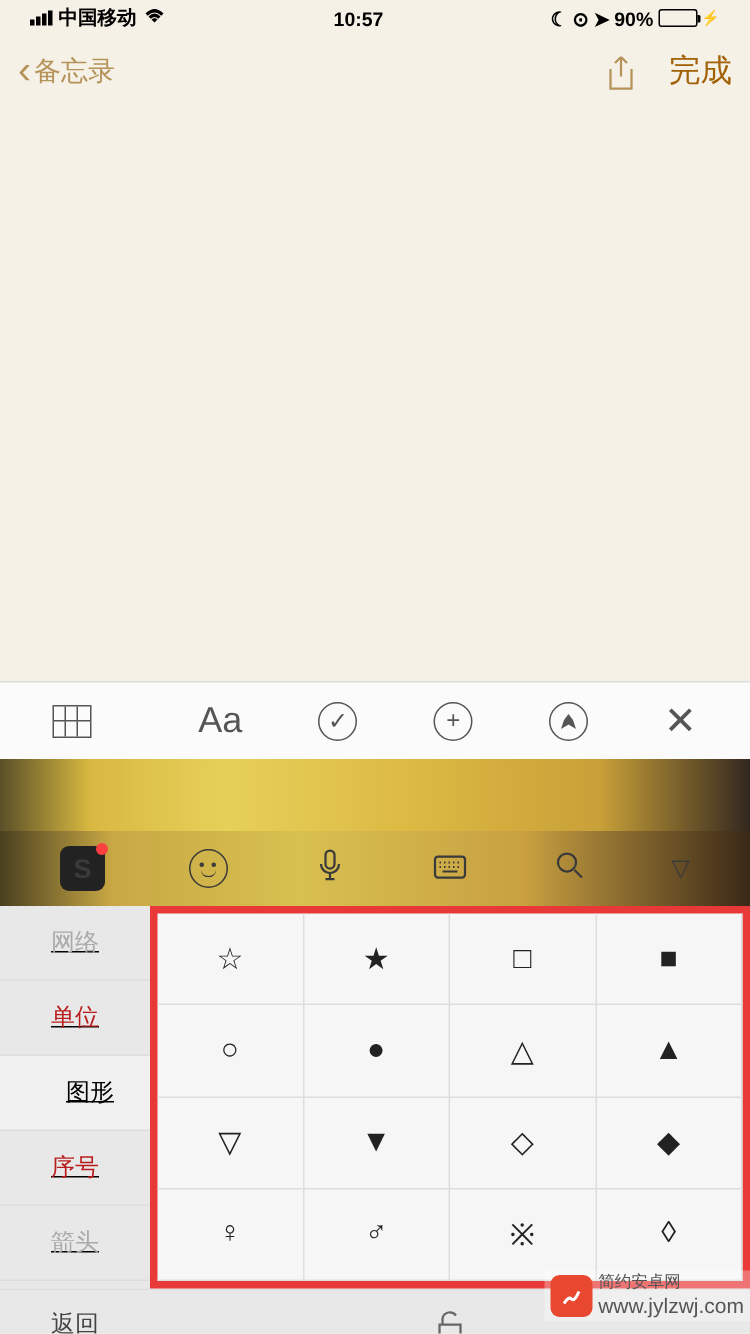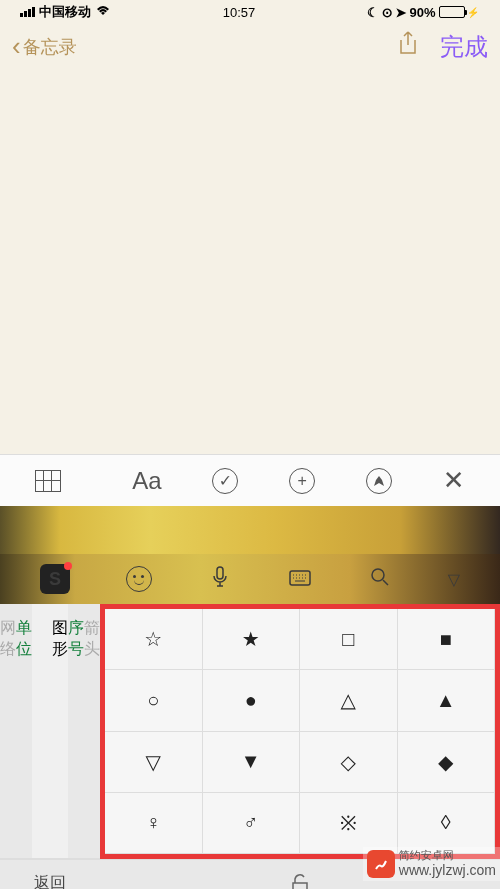--- a/index.html
+++ b/index.html
@@ -30,21 +30,21 @@
     .battery::after { content: ''; position: absolute; right: -3px; top: 3px; width: 2px; height: 5px; background: #000; border-radius: 0 1px 1px 0; }
     .battery-fill { width: 90%; height: 100%; background: #3ac030; border-radius: 1px; }
     .nav-bar {
       height: 45px;
       display: flex;
       justify-content: space-between;
       align-items: center;
       padding: 0 12px;
     }
     .nav-left { display: flex; align-items: center; color: #b5935a; font-size: 18px; }
-    .nav-right { display: flex; align-items: flex-start; gap: 22px; color: #8b5cf6; font-size: 24px; }
+    .nav-right { display: flex; align-items: flex-end; gap: 22px; color: #a16207; font-size: 21px; }
     .chevron-left { font-size: 26px; font-weight: 300; margin-right: 2px; }
     .share-icon { display: flex; flex-direction: column; align-items: center; }
     .note-body {
       height: 385px;
       background: #f5f1e6;
     }
     .format-toolbar {
       height: 52px;
       background: #fbfbfb;
       border-top: 1px solid #ddd;
@@ -82,26 +82,28 @@
     .mic-icon svg, .kb-icon svg, .search-kb svg { width: 24px; height: 24px; }
     .symbol-panel {
       height: 255px;
       display: flex;
       background: #f0f0f0;
     }
     .category-sidebar {
       width: 100px;
       background: #e8e8e8;
       display: flex;
+      flex-direction: column;
+      text-decoration: underline;
     }
     .cat-item {
       padding: 14px 0;
       text-align: center;
       font-size: 16px;
-      color: #15803d;
+      color: #b91c1c;
       border-bottom: 1px solid #ddd;
     }
     .cat-item.partial { color: #aaa; }
     .cat-item.active { color: #000; background: #f0f0f0; font-weight: 500; padding-left: 20px; }
     .symbol-grid-wrap {
       flex: 1;
       position: relative;
       border: 5px solid #e83838;
       background: #f6f6f6;
     }
@@ -165,21 +167,21 @@
         <span class="bar"></span>
         <span class="bar"></span>
       </span>
     <span>中国移动</span>
     <span>
       <svg width="16" height="12" viewBox="0 0 16 12">
           <path d="M8 10 L6 8 Q8 6 10 8 Z M4 6 Q8 2 12 6 L10.5 7.5 Q8 5 5.5 7.5 Z M2 4 Q8 -2 14 4 L12.5 5.5 Q8 1 3.5 5.5 Z" fill="#000"></path>
         </svg>
     </span>
   </div>
-  <span style="font-weight:400">10:57</span>
+  <span style="font-weight:700">10:57</span>
   <div class="status-right">
     <span>☾</span>
     <span>⊙</span>
     <span>➤</span>
     <span>90%</span>
     <span class="battery"><span class="battery-fill"></span></span>
     <span style="font-size:10px">⚡</span>
   </div>
 </div>
 

